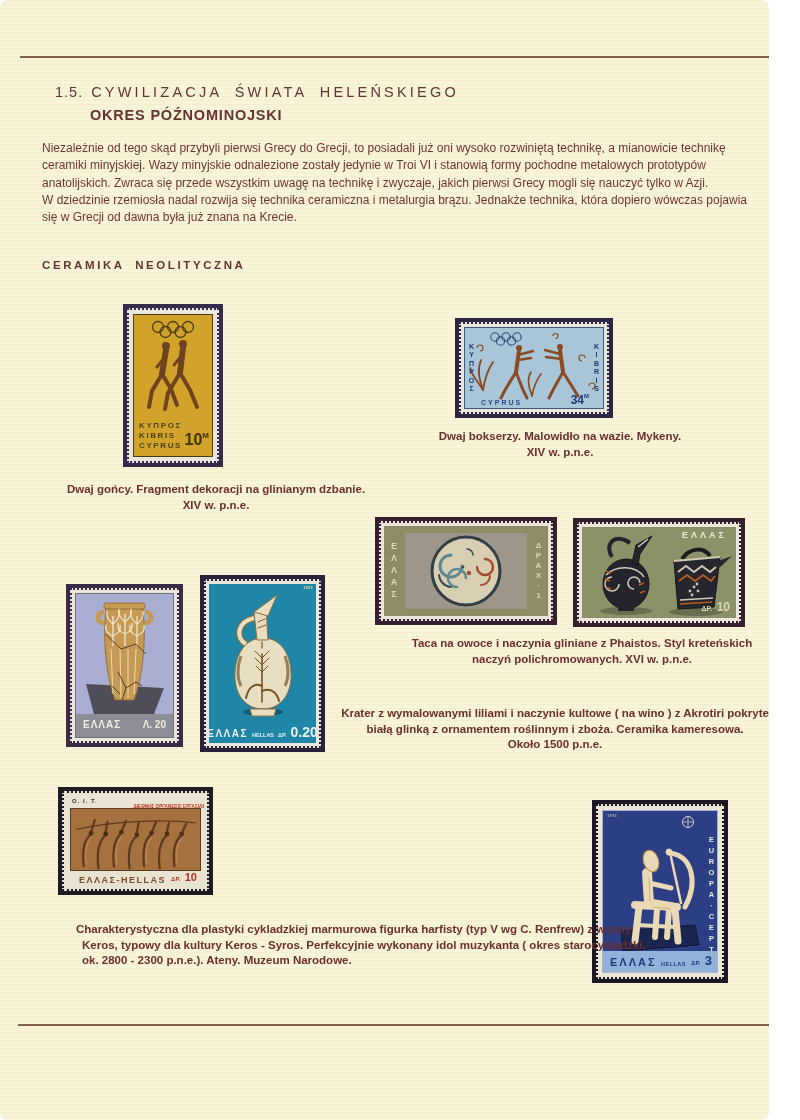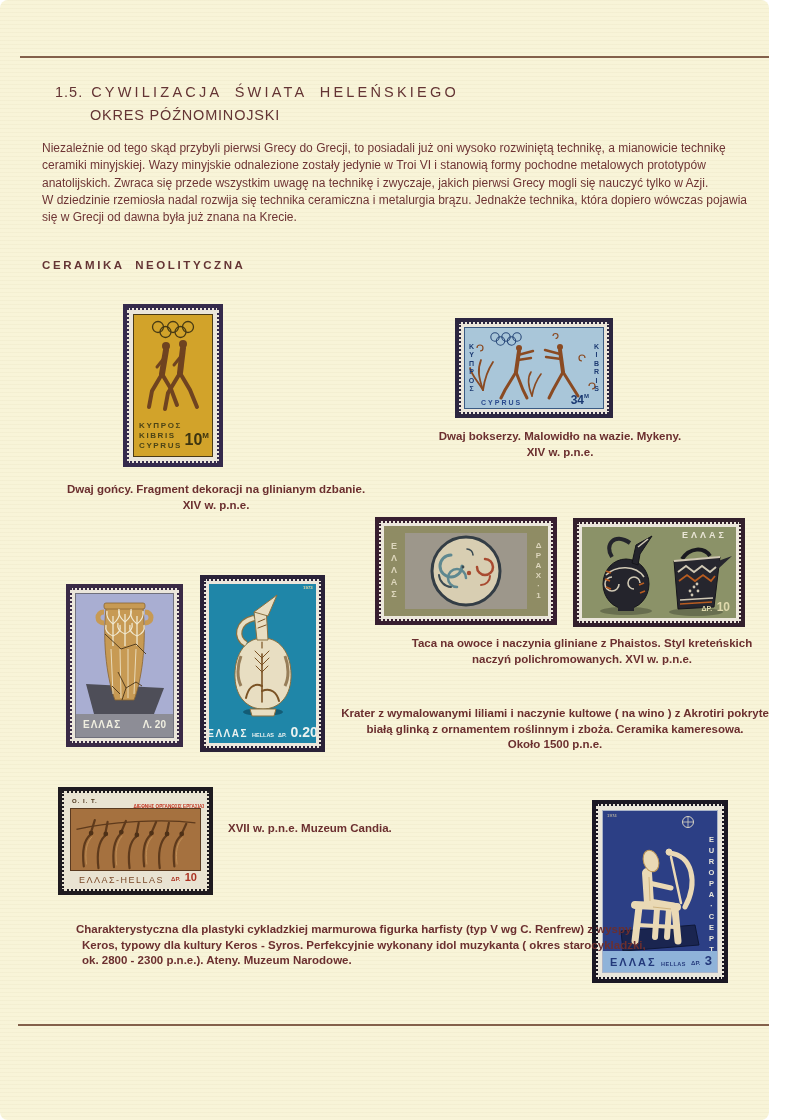--- a/index.html
+++ b/index.html
@@ -8,21 +8,21 @@
     background:#f8f4d8;
     background-image:repeating-linear-gradient(to bottom, rgba(120,100,40,0.035) 0 1px, rgba(0,0,0,0) 1px 4px);
     font-family:"Liberation Sans", sans-serif;
     color:#6e3434;
     border-radius:8px;
   }
   .rule { position:absolute; height:2px; background:#83604a; }
   .title-row { position:absolute; left:55px; top:84px; font-size:14.5px; color:#643434; white-space:nowrap; }
   .title-num { letter-spacing:1px; margin-right:8px; }
   .title-main { letter-spacing:3.2px; word-spacing:6px; }
-  .subtitle { position:absolute; left:90px; top:107px; font-size:14.5px; font-weight:normal; letter-spacing:0.8px; color:#643434; }
+  .subtitle { position:absolute; left:90px; top:107px; font-size:14.5px; font-weight:bold; letter-spacing:0.8px; color:#643434; }
   .intro { position:absolute; left:42px; top:140px; width:720px; font-size:12px; line-height:17.3px; color:#6e3434; }
   .intro p { margin:0; }
   .sect-head { position:absolute; left:42px; top:259px; font-size:11.5px; font-weight:600; letter-spacing:2.6px; word-spacing:5px; color:#643434; }
 
   .caption { position:absolute; font-size:11.5px; font-weight:bold; line-height:15.5px; color:#6b2f2f; }
   .caption div { white-space:nowrap; }
   .cap-center { text-align:center; }
 
   
   .stamp { position:absolute; background:var(--mount); }
@@ -47,21 +47,21 @@
   .s4country { position:absolute; right:9px; top:3px; color:#eae6d6; font-size:9px; font-weight:bold; letter-spacing:3px; }
   .s4val { position:absolute; right:6px; bottom:3px; color:#ded8ac; font-weight:bold; }
   
   .s5band { position:absolute; left:0; right:0; bottom:0; height:23px; background:#8d8d96; color:#f0eee0; font-weight:bold; }
   
   .s6row { position:absolute; left:0; right:0; bottom:3px; display:flex; align-items:baseline; justify-content:center; gap:4px; color:#eaf2f0; font-weight:bold; }
   
   .s7oit { position:absolute; left:5px; top:2px; font-size:6px; font-weight:bold; letter-spacing:1px; color:#4a3218; }
   .s7banner { position:absolute; left:32px; right:6px; top:1px; text-align:center; color:#c23420; }
   .s7bottom { position:absolute; left:0; right:0; bottom:1px; height:13px; }
-  .s7country { position:absolute; left:12px; bottom:0; font-size:9px; font-weight:normal; letter-spacing:1.5px; color:#7a4a2a; }
+  .s7country { position:absolute; left:12px; bottom:0; font-size:9px; font-weight:bold; letter-spacing:1.5px; color:#7a4a2a; }
   .s7val { position:absolute; right:7px; bottom:0; color:#ab3222; font-weight:bold; }
   
   .s8eur { right:1px; top:24px; font-size:7.5px; letter-spacing:2px; color:#e8e6da; font-weight:bold; }
   .s8band { position:absolute; left:0; right:0; bottom:0; height:21px; background:#8fb3d9; }
   .s8country { position:absolute; left:7px; bottom:4px; font-size:11px; font-weight:bold; letter-spacing:2px; color:#23397b; }
   .s8c2 { position:absolute; left:58px; bottom:5px; font-size:5.5px; font-weight:bold; color:#23397b; letter-spacing:0.5px; }
   .s8val { position:absolute; right:5px; bottom:3px; color:#23397b; font-weight:bold; }
 </style>
 </head>
 <body>
@@ -389,21 +389,20 @@
         </div>
         <div class="s7bottom">
           <span class="s7country">ΕΛΛΑΣ-HELLAS</span>
           <span class="s7val"><span style="font-size:6px;">ΔΡ.</span> <span style="font-size:11px;">10</span></span>
         </div>
       </div>
     </div>
   </div>
 
   <div class="caption" style="left:228px;top:821px;width:380px;">
-    <div>XVII w.   p.n.e.  Muzeum Candia.</div>
   </div>
 
   <div class="stamp" style="left:592px;top:800px;width:136px;height:183px;--mount:#1b1824;">
     <div class="swhite" style="background:#eae6da;">
       <div class="sdesign" style="inset:6px;background:#2c3f85;border:1px solid #aab4c8;">
         <span class="shrink" style="position:absolute;left:4px;top:2px;font-size:8px;transform:scale(0.55);transform-origin:0 0;color:#d8cca4;">1974</span>
         <svg width="18" height="16" viewBox="0 0 18 16" style="position:absolute;right:20px;top:3px;">
           <circle cx="9" cy="8" r="5.5" fill="none" stroke="#d8d4c4" stroke-width="1"></circle>
           <path d="M9,2.5 L9,13.5 M3.5,8 L14.5,8" stroke="#d8d4c4" stroke-width="0.8"></path>
         </svg>

